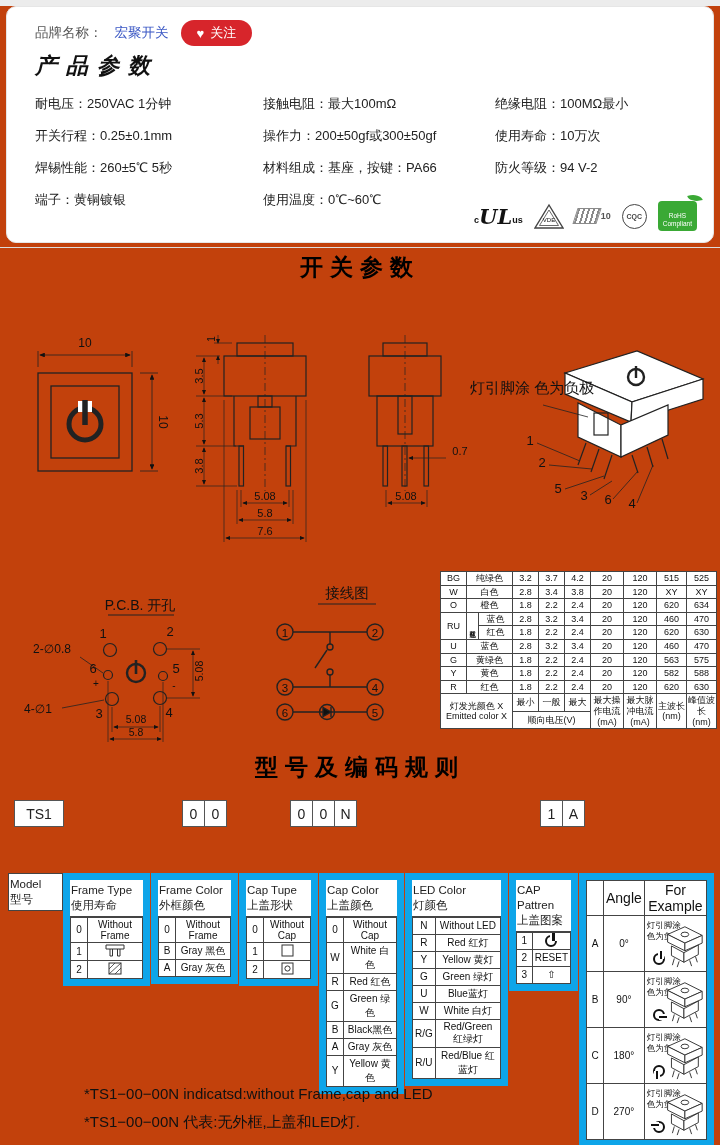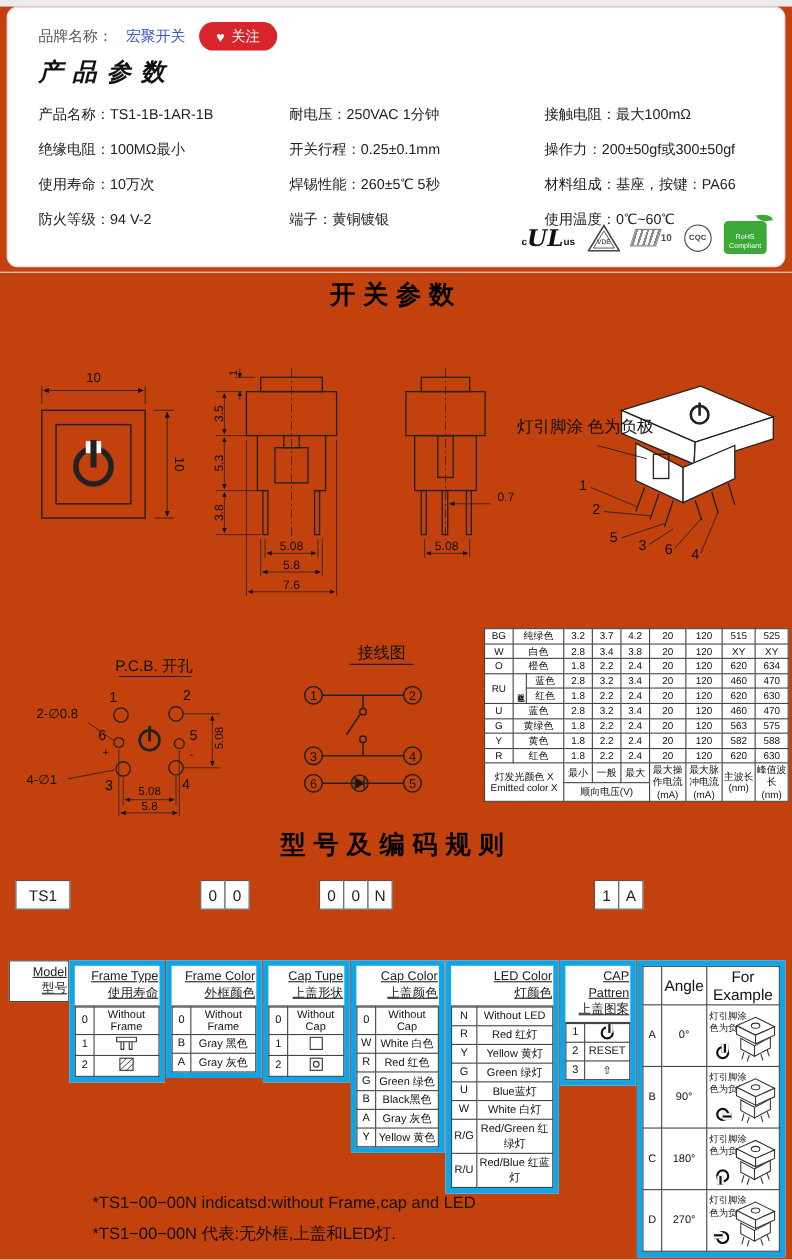--- a/index.html
+++ b/index.html
@@ -63,23 +63,23 @@
   .connsvg { position:absolute; left:0; top:795px; }
   .codebox { position:absolute; top:800px; display:flex; }
   .codebox .cell { border:1px solid #555; height:27px; display:flex; align-items:center;
                    justify-content:center; font-size:14px; background:#fff; margin-left:-1px; }
   .codebox .cell:first-child { margin-left:0; }
   #box1 { left:14px; } #box1 .cell { width:50px; }
   #box2 { left:182px; } #box2 .cell { width:23px; }
   #box3 { left:290px; } #box3 .cell { width:23px; }
   #box4 { left:540px; } #box4 .cell { width:23px; }
 
-  .mtable { position:absolute; top:873px; background:#fff; border:5px solid #0ea5e9; }
-  .mtable .hd { border-bottom:1px solid #444; text-align:right; font-size:11.5px;
-                line-height:1.3; padding:3px 1px;text-decoration:underline; }
+  .mtable { position:absolute; top:873px; background:#fff; border:7px solid #0ea5e9; }
+  .mtable .hd { border-bottom:1px solid #444; text-align:left; font-size:11.5px;
+                line-height:1.3; padding:3px 1px; }
   .mtable table { border-collapse:collapse; width:100%; }
   .mtable td { border:1px solid #444; font-size:10px; text-align:center; padding:1px 2px; height:17px; color:#111; }
   .mtable td.k { width:17px; }
   #t-model { left:8px;  width:55px; border:none; }
   #t-model .hd { border:1px solid #444; }
   #t-ftype { left:63px;  width:87px; }
   #t-fcolor{ left:151px; width:87px; }
   #t-ctype { left:239px; width:79px; }
   #t-ccolor{ left:319px; width:85px; }
   #t-led   { left:405px; width:103px; }
@@ -115,21 +115,20 @@
       <span class="lbl">品牌名称：</span>
       <span class="lnk">宏聚开关</span>
       <button class="followbtn">
         <span class="heart">♥</span>
         <span>关注</span>
       </button>
     </div>
     <div class="ptitle">产品参数</div>
     <div class="specgrid">
 
-    <div class="spec">产品名称：TS1-1B-1AR-1B</div>
         <div class="spec">耐电压：250VAC  1分钟</div>
         <div class="spec">接触电阻：最大100mΩ</div>
         <div class="spec">绝缘电阻：100MΩ最小</div>
         <div class="spec">开关行程：0.25±0.1mm</div>
         <div class="spec">操作力：200±50gf或300±50gf</div>
         <div class="spec">使用寿命：10万次</div>
         <div class="spec">焊锡性能：260±5℃  5秒</div>
         <div class="spec">材料组成：基座，按键：PA66</div>
         <div class="spec">防火等级：94 V-2</div>
         <div class="spec">端子：黄铜镀银</div>

